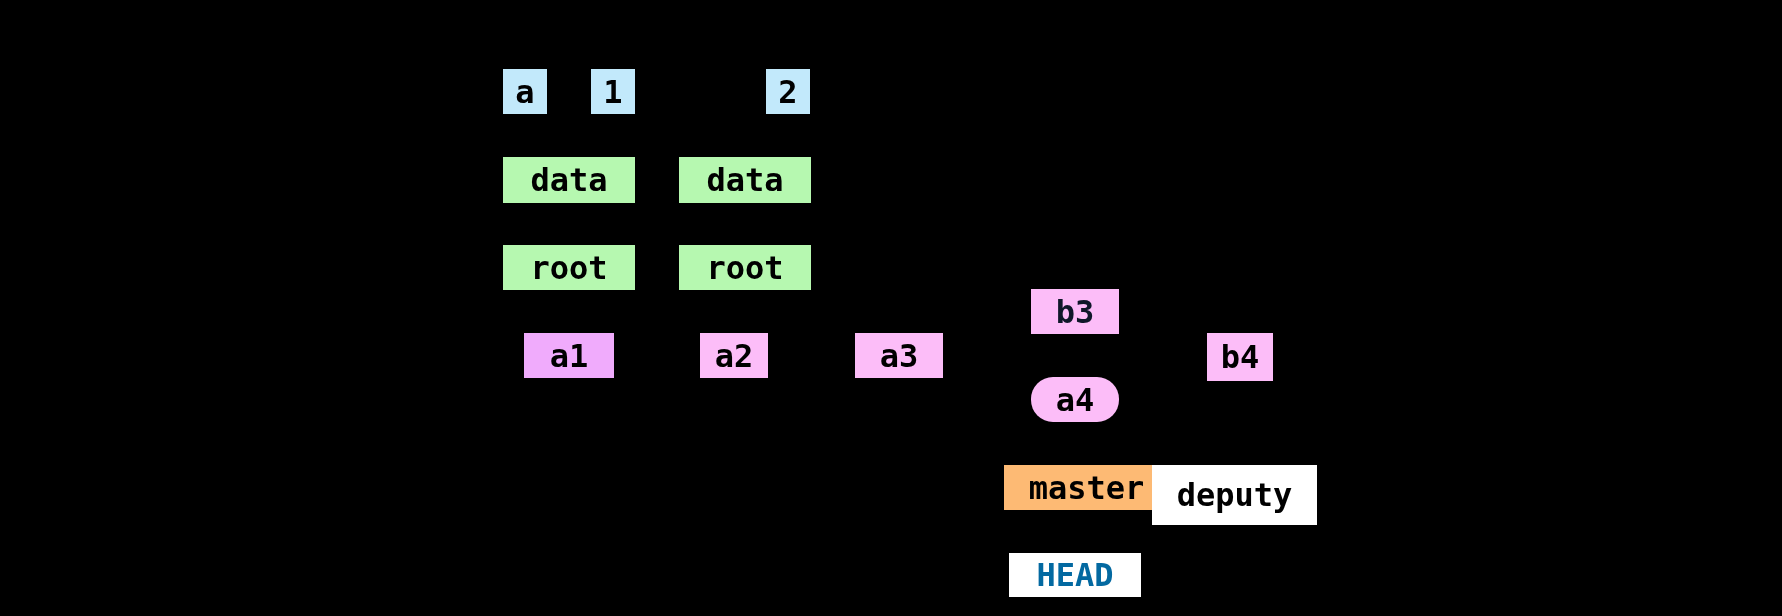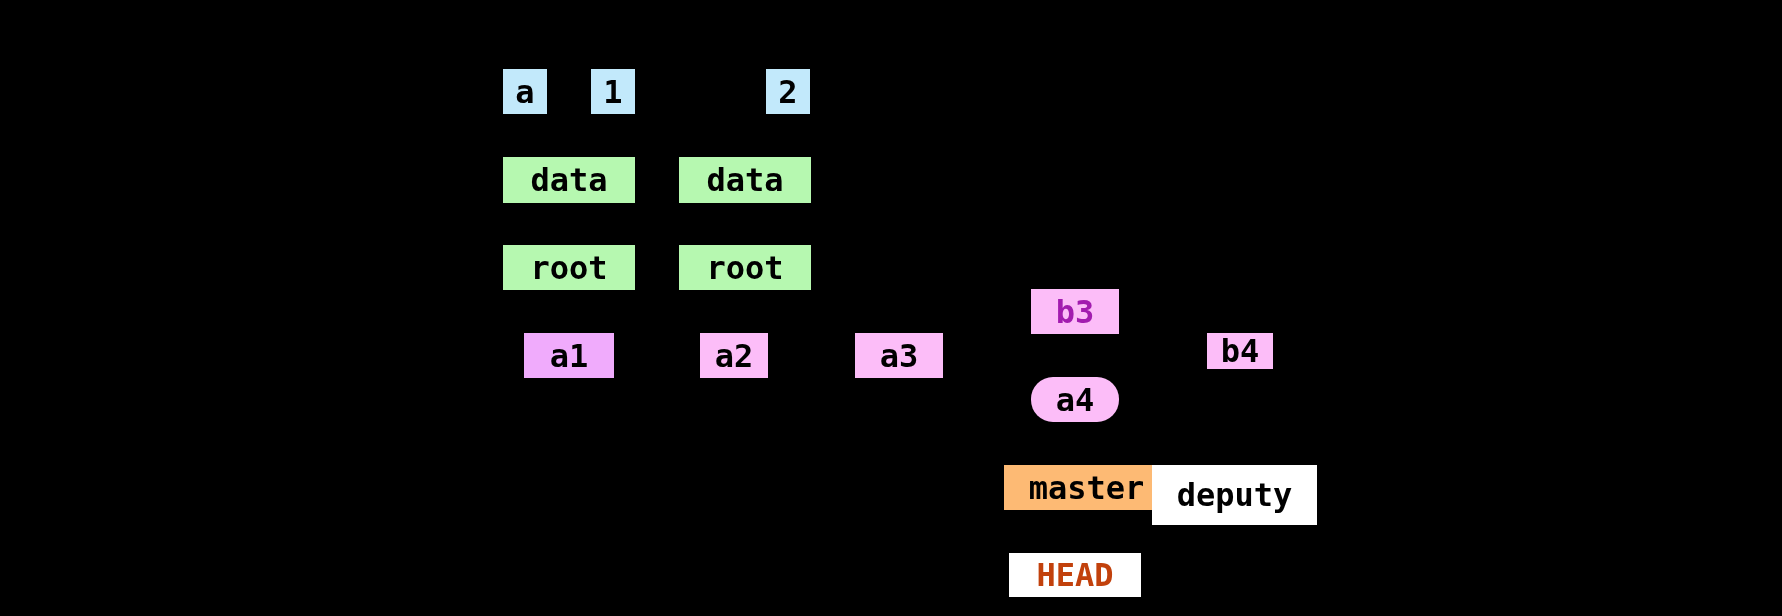--- a/index.html
+++ b/index.html
@@ -58,30 +58,30 @@
     <div class="node kind-commit" style="left: 524px; top: 333px; width: 90px; height: 45px; background: #f0abfc;">
       <span class="label" style="color: rgb(0, 0, 0);">a1</span>
     </div>
     <div class="node kind-commit" style="left: 700px; top: 333px; width: 68px; height: 45px; background: rgb(252, 189, 248);">
       <span class="label" style="color: rgb(0, 0, 0);">a2</span>
     </div>
     <div class="node kind-commit" style="left: 855px; top: 333px; width: 88px; height: 45px; background: rgb(252, 189, 248);">
       <span class="label" style="color: rgb(0, 0, 0); text-align: center;">a3</span>
     </div>
     <div class="node kind-commit" style="left: 1031px; top: 289px; width: 88px; height: 45px; background: rgb(252, 189, 248);">
-      <span class="label" style="color: #a21caf;">b3</span>
+      <span class="label" style="color: #0f172a;">b3</span>
     </div>
     <div class="node kind-commit" style="left: 1031px; top: 377px; width: 88px; height: 45px; background: rgb(252, 189, 248); border-radius: 22px;">
       <span class="label" style="color: rgb(0, 0, 0);">a4</span>
     </div>
-    <div class="node kind-commit" style="left: 1207px; top: 333px; width: 66px; height: 36px; background: rgb(252, 189, 248);">
+    <div class="node kind-commit" style="left: 1207px; top: 333px; width: 66px; height: 48px; background: rgb(252, 189, 248);">
       <span class="label" style="color: rgb(0, 0, 0);">b4</span>
     </div>
     <div class="node kind-ref" style="left: 987px; top: 465px; width: 165px; height: 45px; background: #fdba74; margin-left: 17px;">
       <span class="label" style="color: rgb(0, 0, 0);">master</span>
     </div>
     <div class="node kind-ref" style="left: 1152px; top: 465px; width: 165px; height: 60px; background: rgb(255, 255, 255);">
       <span class="label" style="color: rgb(0, 0, 0);">deputy</span>
     </div>
     <div class="node kind-ref" style="left: 1009px; top: 553px; width: 132px; height: 44px; background: rgb(255, 255, 255);">
-      <span class="label" style="color: #c2410c;">HEAD</span>
+      <span class="label" style="color: #0369a1;">HEAD</span>
     </div>
   </div>
 
 </body></html>

